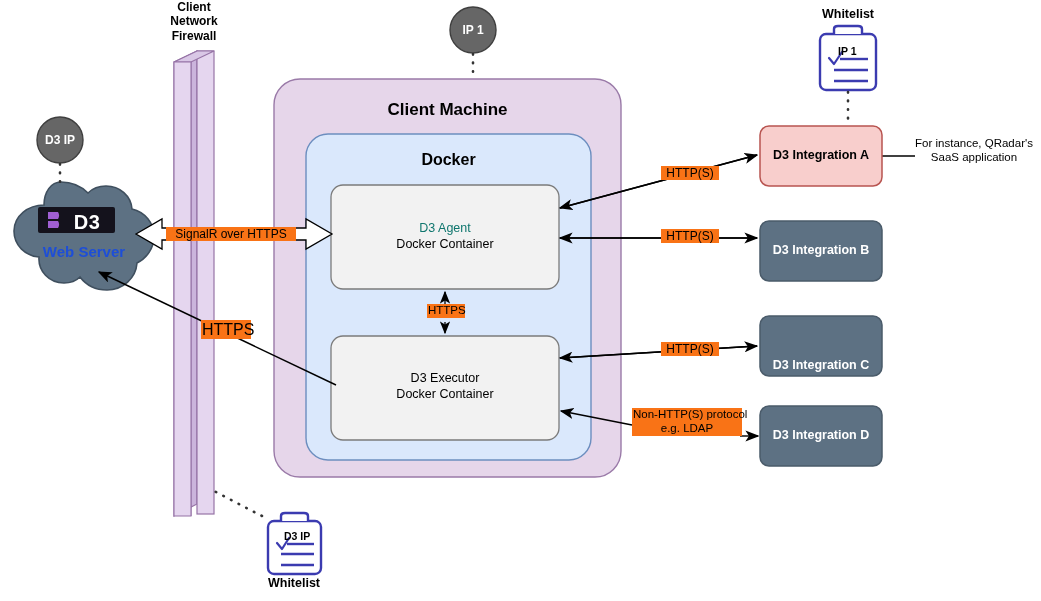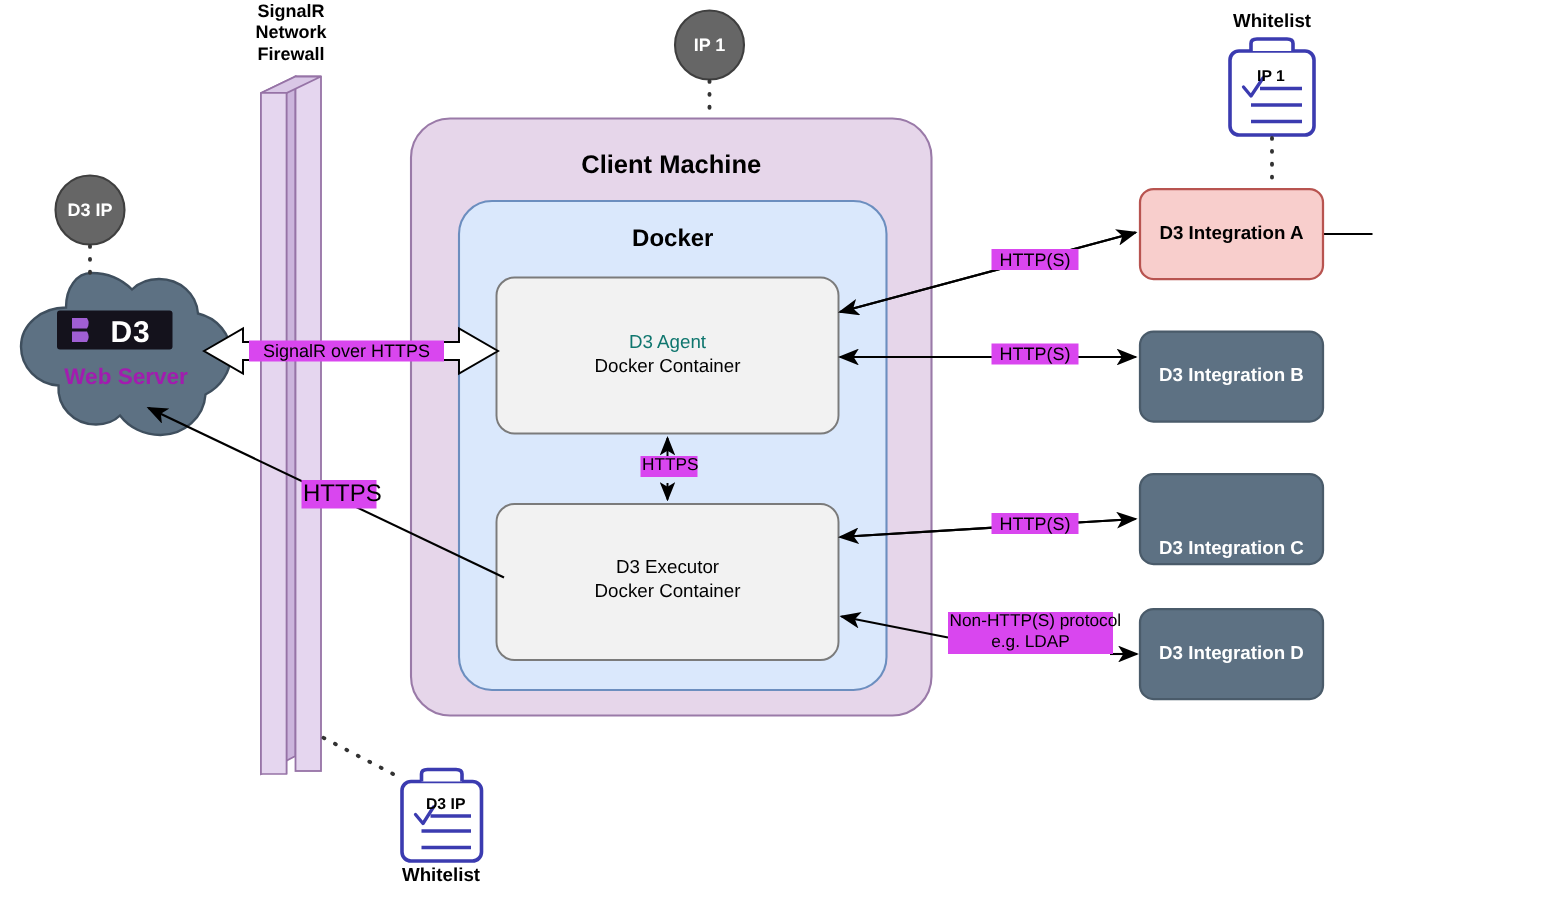--- a/index.html
+++ b/index.html
@@ -33,21 +33,21 @@
     white-space: pre;
   }
   .bold {
     font-weight: bold;
   }
   .edge-label {
     position: absolute;
     font-family: "Liberation Sans", sans-serif;
     font-size: 11.5px;
     color: #000000;
-    background: #d946ef;
+    background: #f97316;
     text-align: center;
     line-height: 1.2;
     white-space: pre;
     padding: 0 1px;
   }
   .node-text {
     position: absolute;
     display: flex;
     align-items: center;
     justify-content: center;
@@ -229,31 +229,31 @@
       <line x1="262" y1="516" x2="212" y2="490" stroke="#333333" stroke-width="2.6" stroke-linecap="round" stroke-dasharray="0.6 8"></line>
     </g>
 
     <g>
       <rect x="38" y="207" width="77" height="26" rx="2" ry="2" fill="#14121c"></rect>
       <path d="M48,212 L58,212 A6.5,6.5 0 0 1 58,219 L48,219 Z" fill="#a05fd3"></path>
       <path d="M48,221 L58,221 A6.5,6.5 0 0 1 58,228 L48,228 Z" fill="#a05fd3"></path>
     </g>
   </svg>
 
-  <div class="title-text" style="left:144px; top:0px; width:100px; font-size:12px;">SignalR
+  <div class="title-text" style="left:144px; top:0px; width:100px; font-size:12px;">Client
 Network
 Firewall</div>
 
   <div class="badge-text" style="left:37px; top:128px; width:46px; height:24px;">D3 IP</div>
 
   <div class="badge-text" style="left:450px; top:18px; width:46px; height:24px;">IP 1</div>
 
   <div class="node-text" style="left:62px; top:207px; width:50px; height:30px; color:#ffffff; font-size:20px; font-weight:bold; letter-spacing:0.5px;">D3</div>
 
-  <div class="node-text" style="left:14px; top:240px; width:140px; height:24px; color:#a21caf; font-size:15px; font-weight:bold;">Web Server</div>
+  <div class="node-text" style="left:14px; top:240px; width:140px; height:24px; color:#1d4ed8; font-size:15px; font-weight:bold;">Web Server</div>
 
   <div class="title-text" style="left:274px; top:100px; width:347px; font-size:17px;">Client Machine</div>
 
   <div class="title-text" style="left:306px; top:150px; width:285px; font-size:16px;">Docker</div>
 
   <div class="node-text" style="left:331px; top:221px; width:228px; height:16px; font-size:12.5px; color:#0f766e;">D3 Agent</div>
   <div class="node-text" style="left:331px; top:237px; width:228px; height:16px; font-size:12.5px; color:#000;">Docker Container</div>
 
   <div class="node-text" style="left:331px; top:371px; width:228px; height:16px; font-size:12.5px; color:#000;">D3 Executor</div>
   <div class="node-text" style="left:331px; top:387px; width:228px; height:16px; font-size:12.5px; color:#000;">Docker Container</div>
@@ -266,20 +266,22 @@
 
   <div class="edge-label" style="left:661px; top:166px; width:56px; font-size:12px;">HTTP(S)</div>
 
   <div class="edge-label" style="left:661px; top:229px; width:56px; font-size:12px;">HTTP(S)</div>
 
   <div class="edge-label" style="left:661px; top:342px; width:56px; font-size:12px;">HTTP(S)</div>
 
   <div class="edge-label" style="left:632px; top:408px; width:108px; font-size:11.5px;">Non-HTTP(S) protocol
 e.g. LDAP</div>
 
+  <div class="edge-label" style="left:912px; top:137px; width:122px; font-size:11.5px; background:transparent;">For instance, QRadar's
+SaaS application</div>
 
   <div class="node-text" style="left:760px; top:145px; width:122px; height:22px; font-size:12.5px; font-weight:bold; color:#000000;">D3 Integration A</div>
   <div class="node-text" style="left:760px; top:240px; width:122px; height:22px; font-size:12.5px; font-weight:bold; color:#ffffff;">D3 Integration B</div>
   <div class="node-text" style="left:760px; top:355px; width:122px; height:22px; font-size:12.5px; font-weight:bold; color:#ffffff;">D3 Integration C</div>
   <div class="node-text" style="left:760px; top:425px; width:122px; height:22px; font-size:12.5px; font-weight:bold; color:#ffffff;">D3 Integration D</div>
 
   <div class="title-text" style="left:798px; top:7px; width:100px; font-size:12.5px;">Whitelist</div>
   <div class="lbl bold" style="left:838px; top:45px; width:36px; font-size:10.5px; text-align:left;">IP 1</div>
 
   <div class="lbl bold" style="left:284px; top:530px; width:40px; font-size:10.5px; text-align:left;">D3 IP</div>

